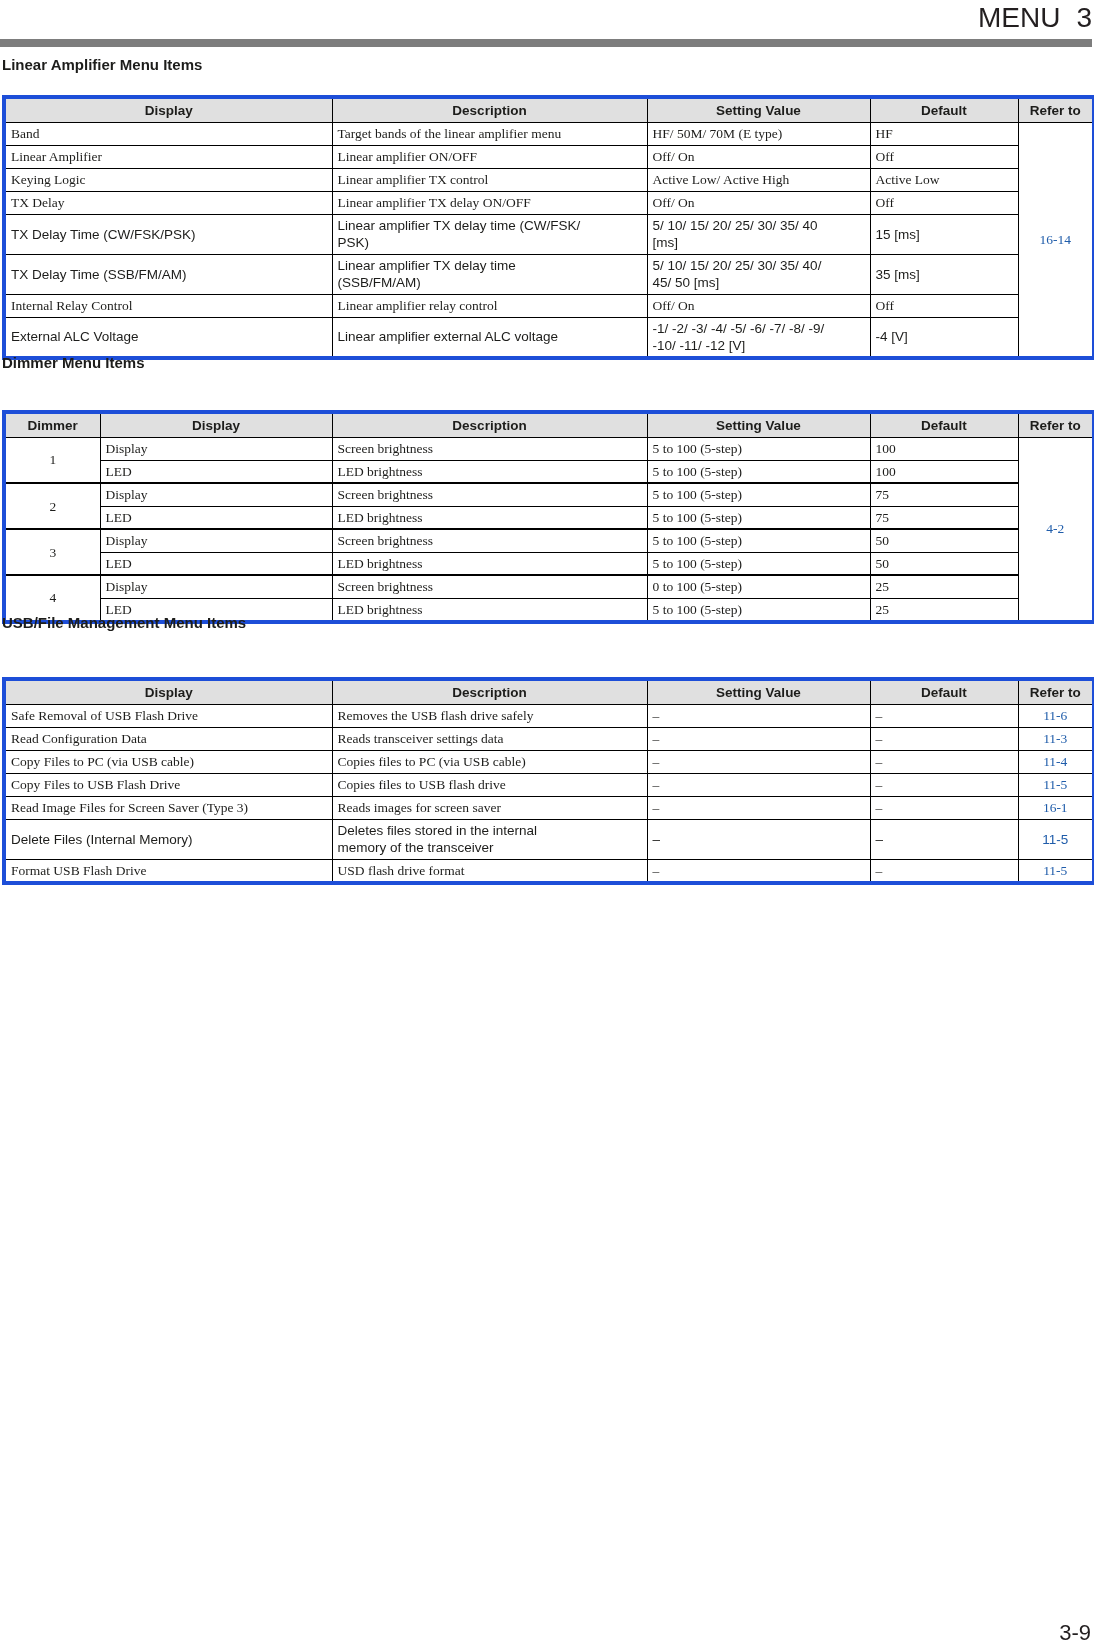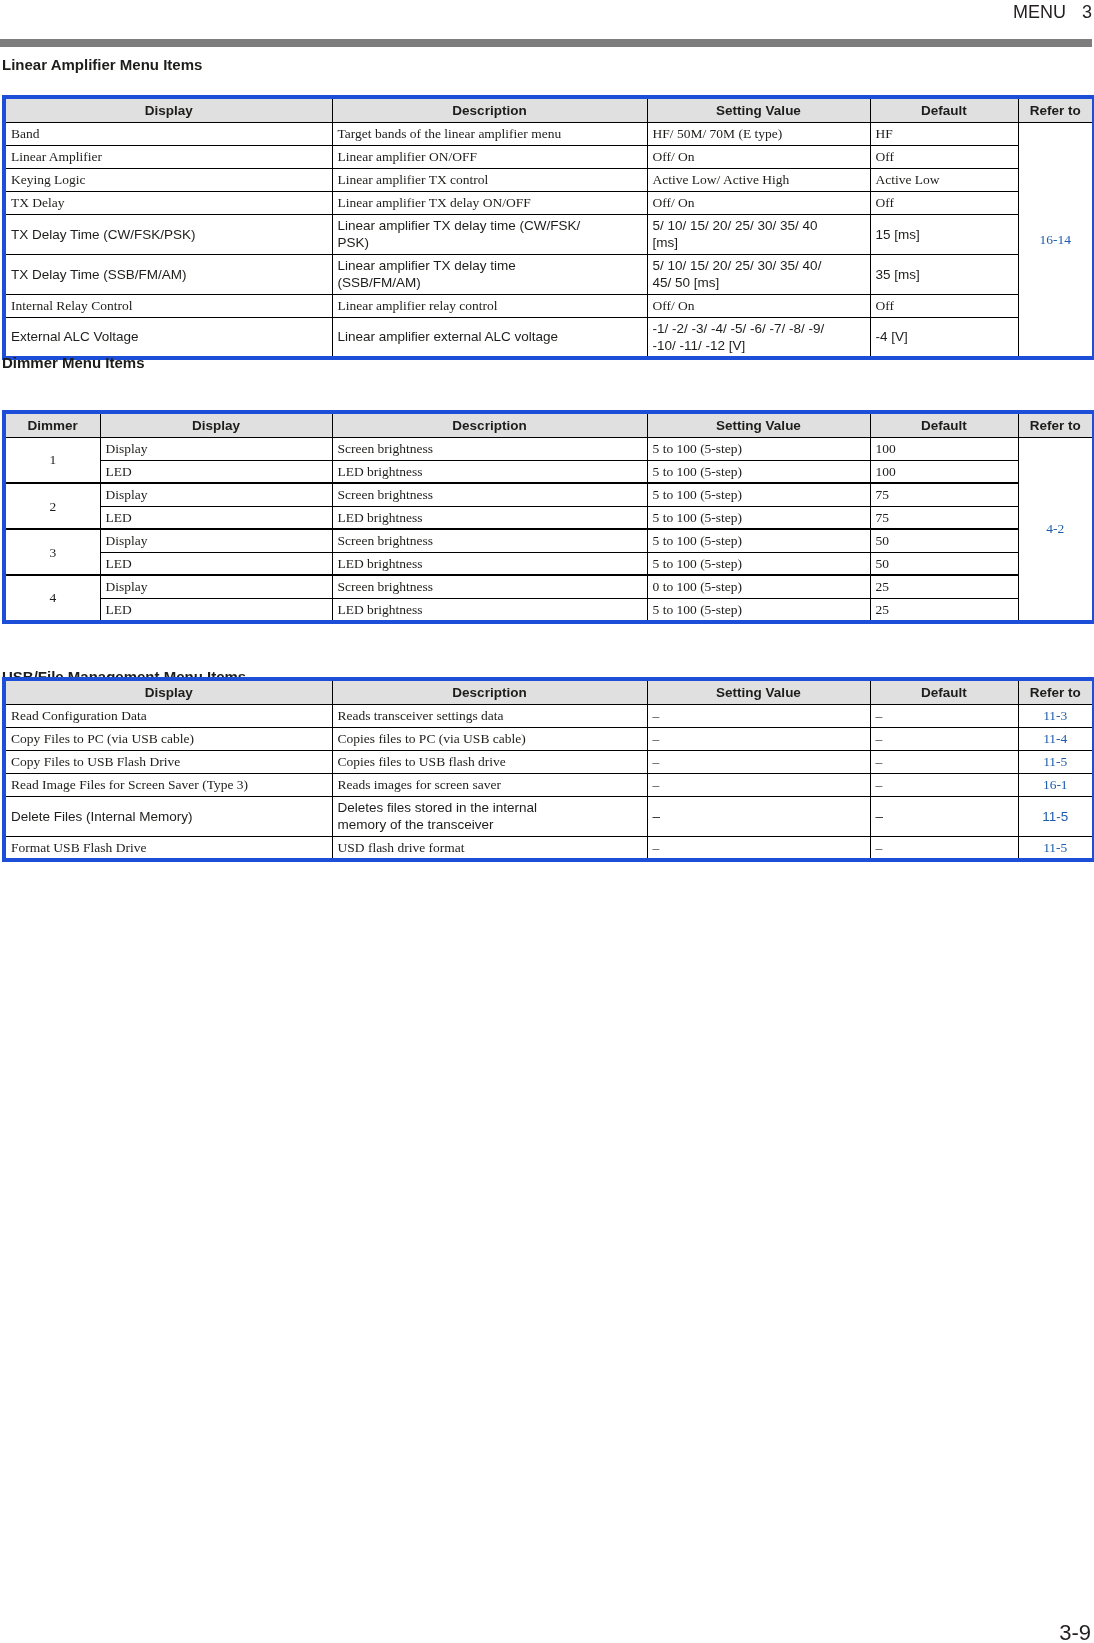--- a/index.html
+++ b/index.html
@@ -3,21 +3,21 @@
 <meta charset="utf-8">
 <style>
   html,body{margin:0;padding:0;background:#ffffff;}
   body{
     width:1094px;height:1643px;position:relative;
     font-family:"Liberation Sans","DejaVu Sans",sans-serif;
     color:#1d1d1b;
   }
   .chapter-header{
     position:absolute;top:2px;right:2px;
-    font-size:18px;color:#231f20;white-space:nowrap;text-align:center;
+    font-size:28px;color:#231f20;white-space:nowrap;text-align:center;
   }
   .chapter-header .num{margin-left:16px;}
   .rule{
     position:absolute;top:39px;left:0;width:1092px;height:8px;
     background:#7d7d7d;
   }
   .sec-title{
     position:absolute;left:2px;
     font-size:15px;font-weight:bold;color:#1d1d1b;white-space:nowrap;
   }
@@ -198,38 +198,45 @@
   </tr>
   <tr class="h1">
     <td>LED</td>
     <td>LED brightness</td>
     <td>5 to 100 (5-step)</td>
     <td>25</td>
   </tr>
 </tbody>
   </table>
 
-<div class="sec-title" style="top:668px">USB/File Management Menu Items</div>
+<div class="sec-title" style="top:614px">USB/File Management Menu Items</div>
 <table class="t" style="top:677px">
   <colgroup>
       <col style="width:328px">
       <col style="width:315px">
       <col style="width:223px">
       <col style="width:148px">
       <col style="width:76px">
     </colgroup>
   <tbody>
       <tr class="head">
     <th>Display</th>
     <th>Description</th>
     <th>Setting Value</th>
     <th>Default</th>
     <th>Refer to</th>
   </tr>
   <tr class="h1">
+    <td>Safe Removal of USB Flash Drive</td>
+    <td>Removes the USB flash drive safely</td>
+    <td>–</td>
+    <td>–</td>
+    <td class="refer">11-6</td>
+  </tr>
+  <tr class="h1">
     <td>Read Configuration Data</td>
     <td>Reads transceiver settings data</td>
     <td>–</td>
     <td>–</td>
     <td class="refer">11-3</td>
   </tr>
   <tr class="h1">
     <td>Copy Files to PC (via USB cable)</td>
     <td>Copies files to PC (via USB cable)</td>
     <td>–</td>

